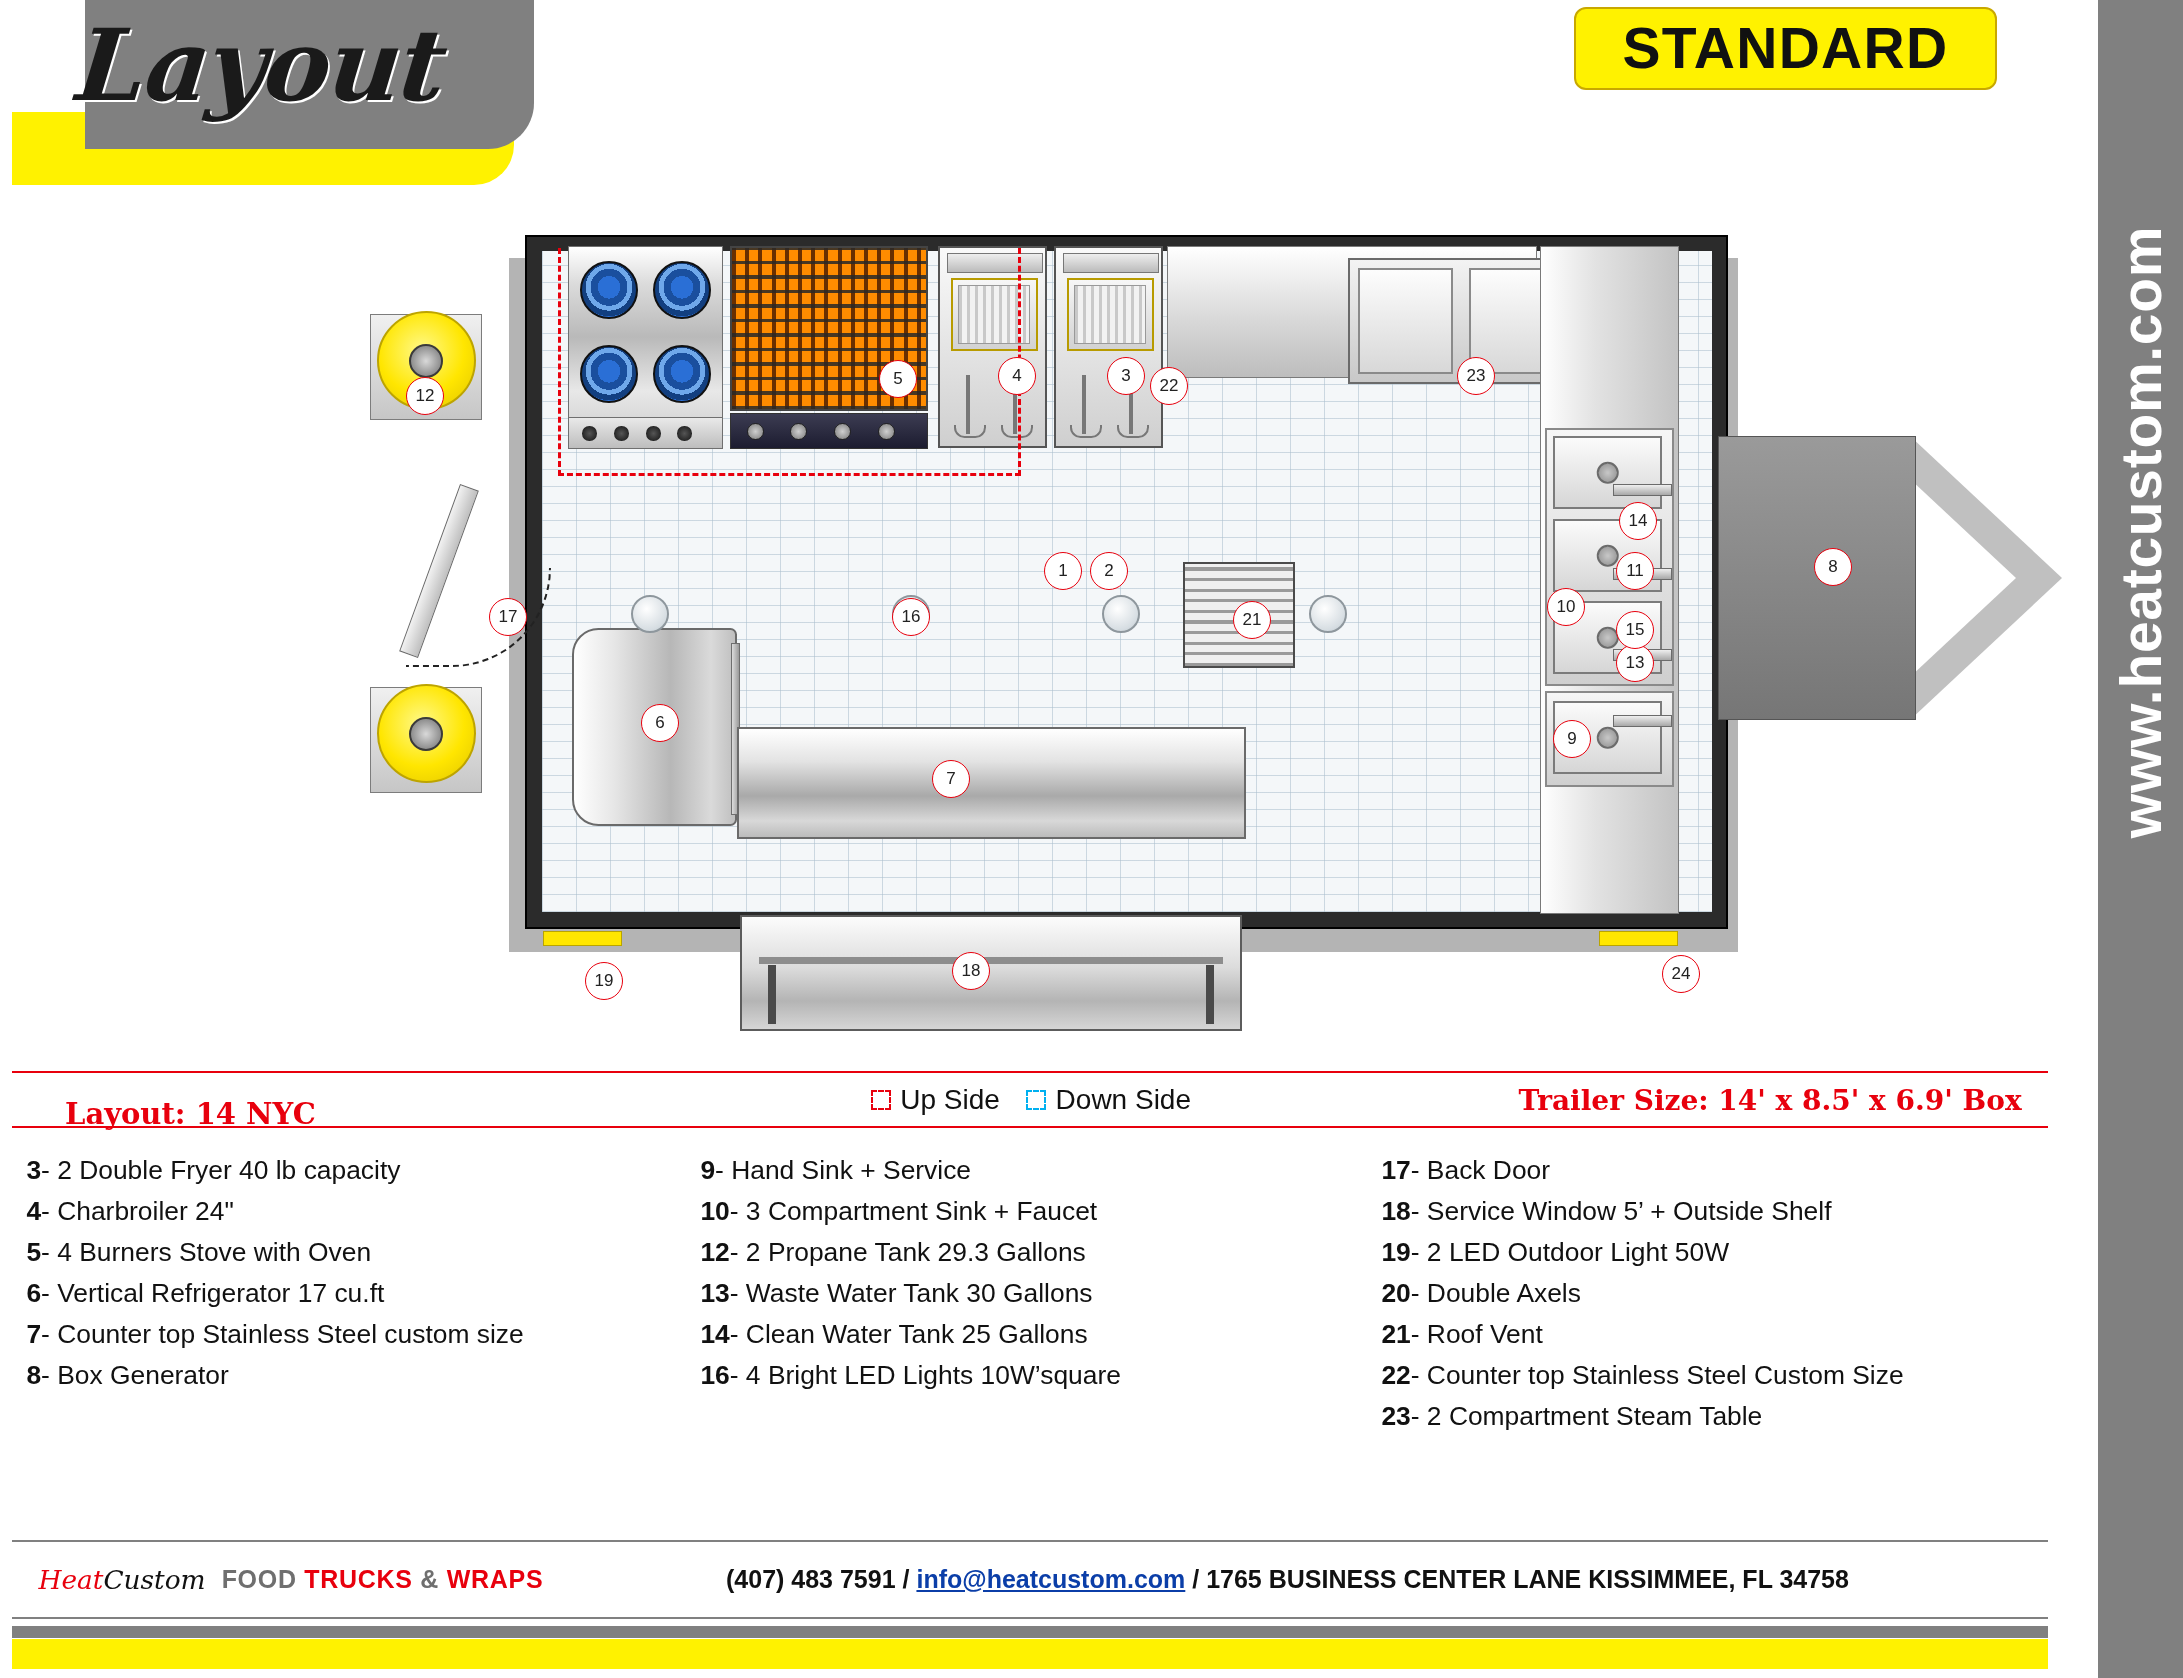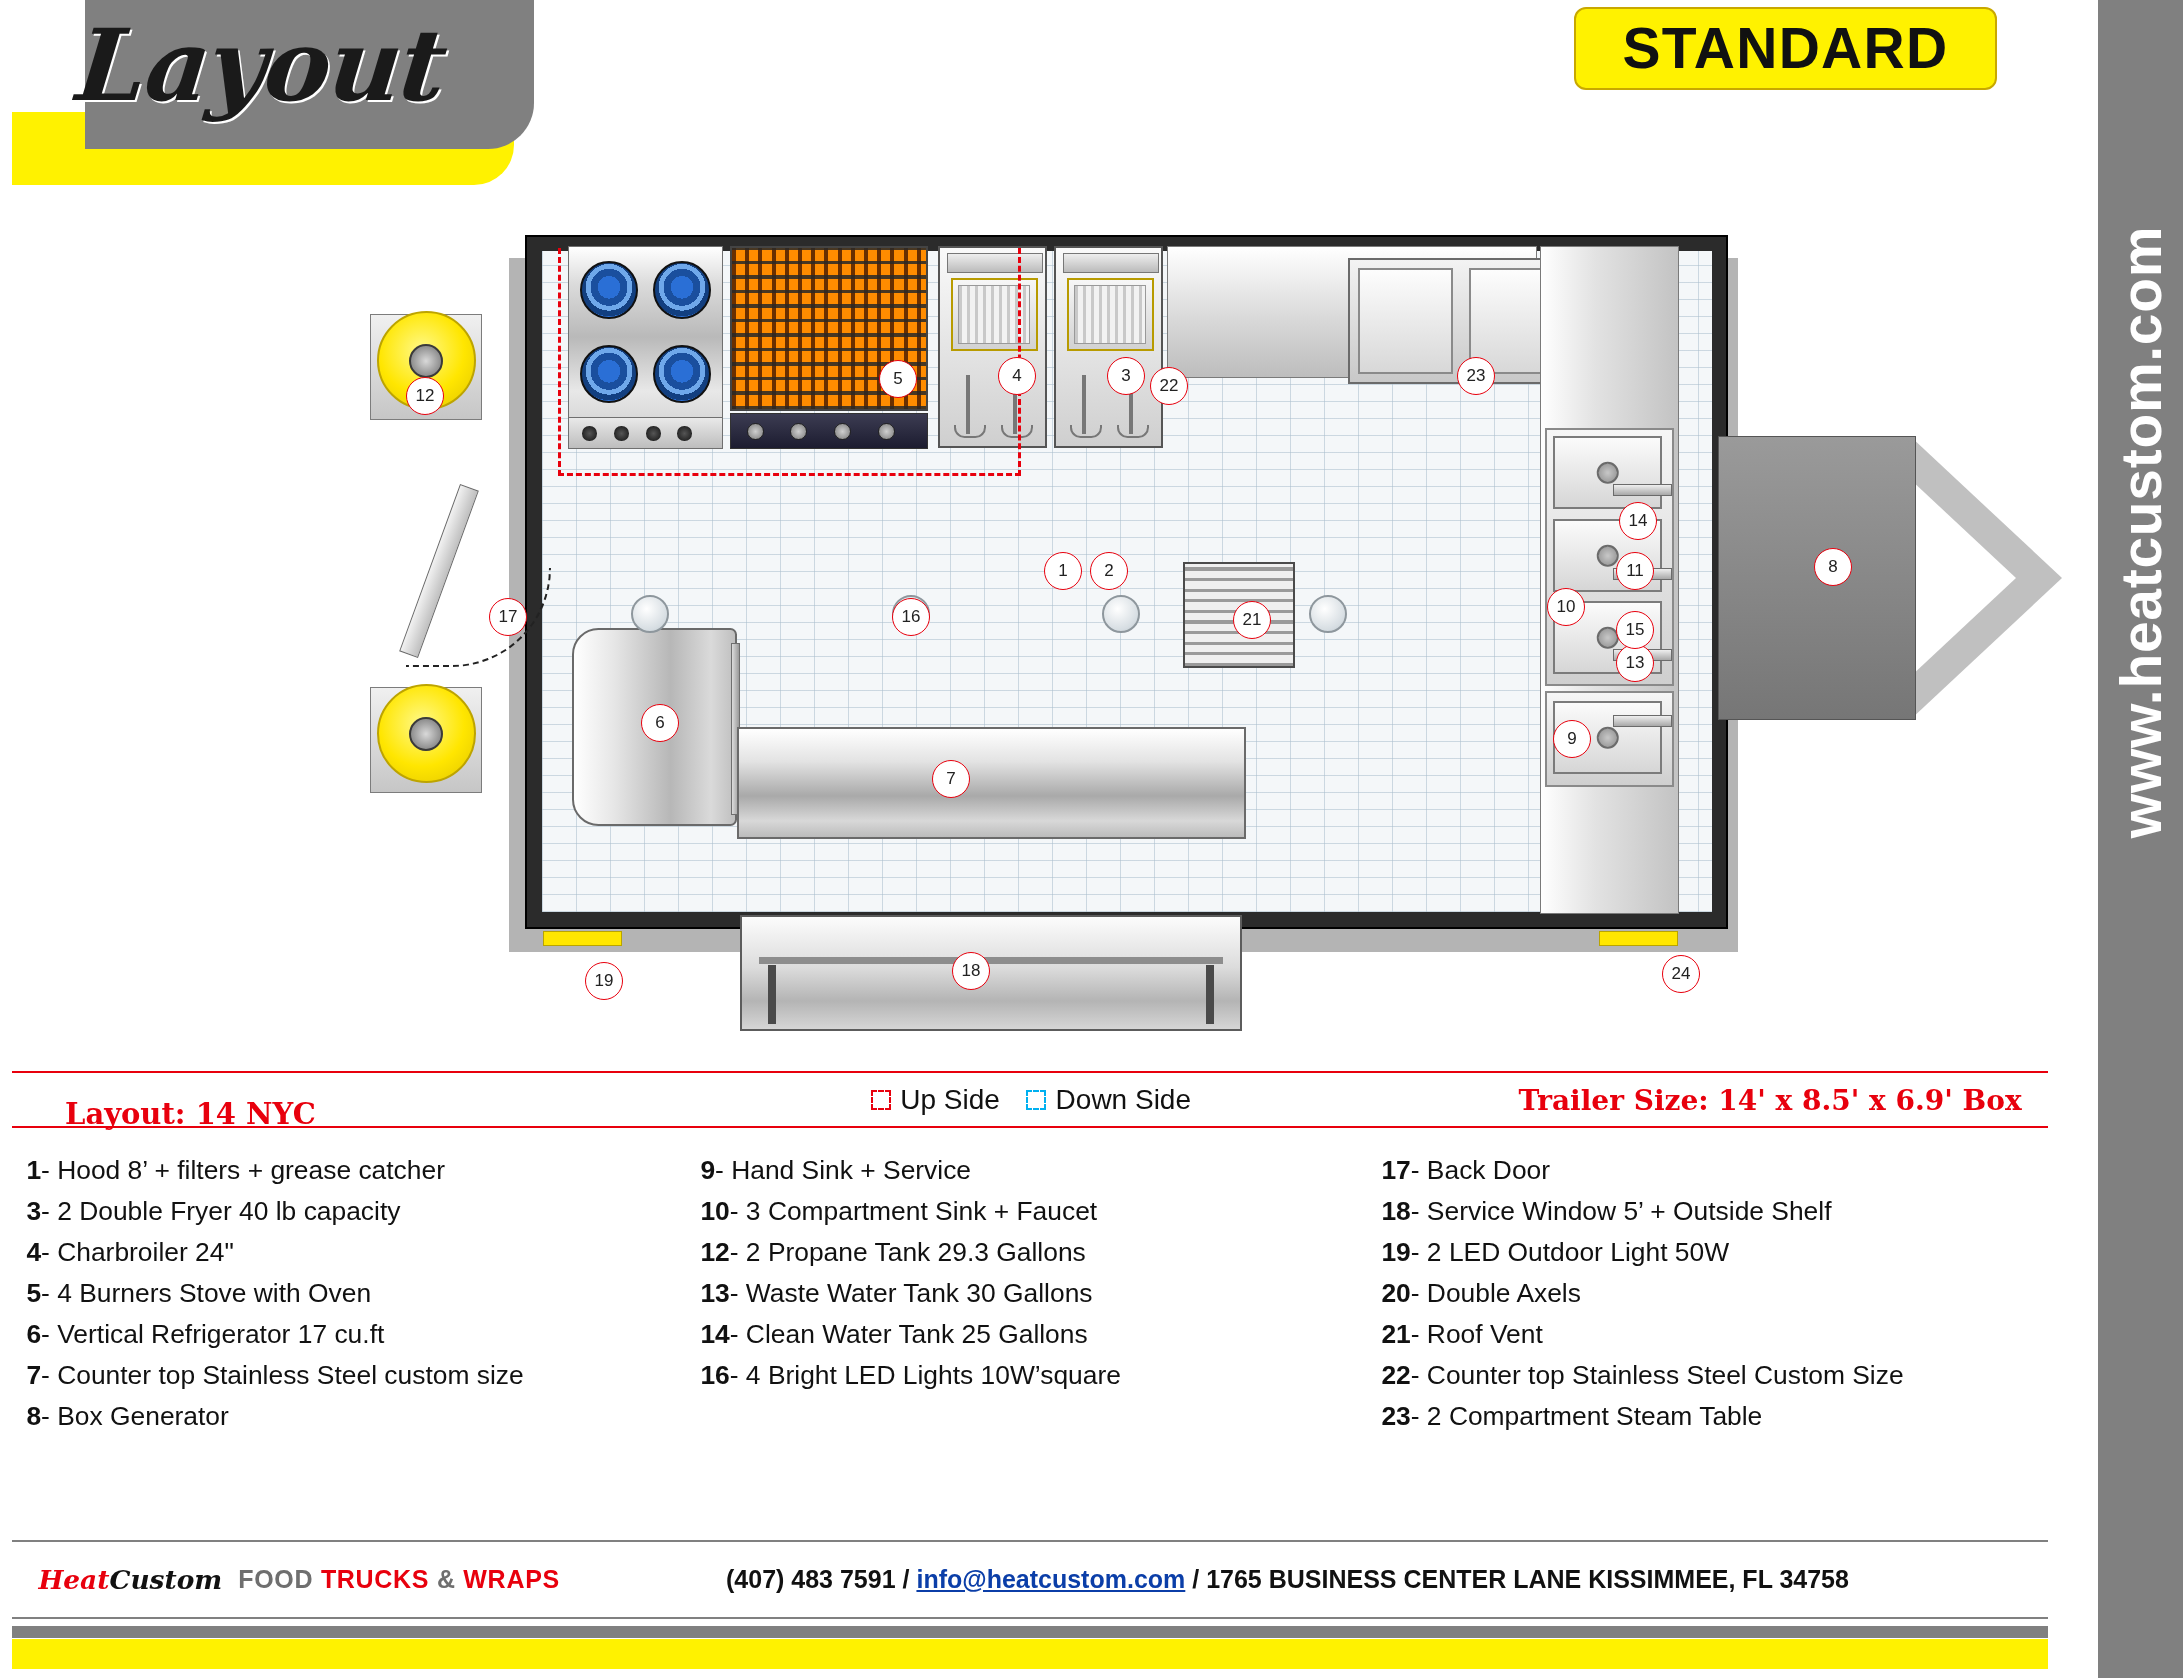--- a/index.html
+++ b/index.html
@@ -528,21 +528,21 @@
     position: absolute; left: 12px; top: 1540px;
     width: 2036px; height: 79px;
     border-top: 2.6px solid #808080;
     border-bottom: 2.6px solid #808080;
     display: flex; align-items: center;
   }
   .footer .hc-logo {
     margin-left: 26.4px;
     font-family: "DejaVu Serif", serif;
     font-style: italic;
-    font-weight: bold;
+    font-weight: normal;
     font-size: 26.4px;
     color: #111;
   }
   .footer .hc-logo .red { color: #e8000d; }
   .footer .ftw {
     margin-left: 16px;
     font-family: "Liberation Sans", sans-serif;
     font-weight: bold;
     font-size: 25px;
     letter-spacing: 0.7px;
@@ -737,21 +737,20 @@
       <div class="item">
         <div class="swatch-blue"></div>
         <div class="txt">Down Side</div>
       </div>
     </div>
     <div class="trailer-size">Trailer Size: 14' x 8.5' x 6.9' Box</div>
   </div>
 
   <div class="lists">
     <div class="col c1" id="legend-col-1">
-        <div class="li"><b>1</b><span>- Hood 8’ + filters + grease catcher</span></div>
         <div class="li"><b>3</b><span>- 2 Double Fryer 40 lb capacity</span></div>
         <div class="li"><b>4</b><span>- Charbroiler 24"</span></div>
         <div class="li"><b>5</b><span>- 4 Burners Stove with Oven</span></div>
         <div class="li"><b>6</b><span>- Vertical Refrigerator 17 cu.ft</span></div>
         <div class="li"><b>7</b><span>- Counter top Stainless Steel custom size</span></div>
         <div class="li"><b>8</b><span>- Box Generator</span></div>
       </div>
     <div class="col c2" id="legend-col-2">
         <div class="li"><b>9</b><span>- Hand Sink + Service</span></div>
         <div class="li"><b>10</b><span>-  3 Compartment Sink + Faucet</span></div>

